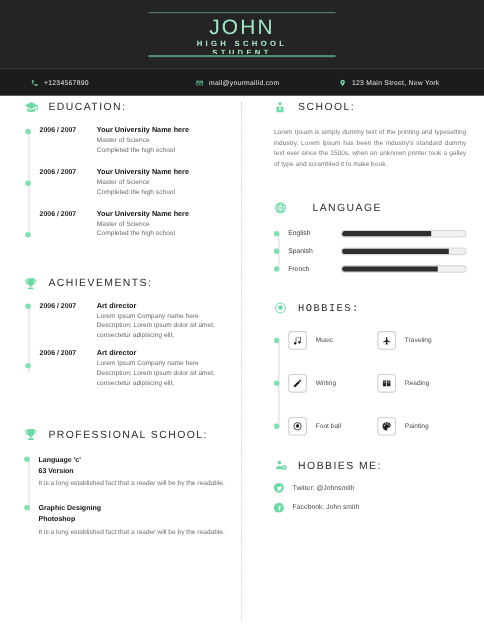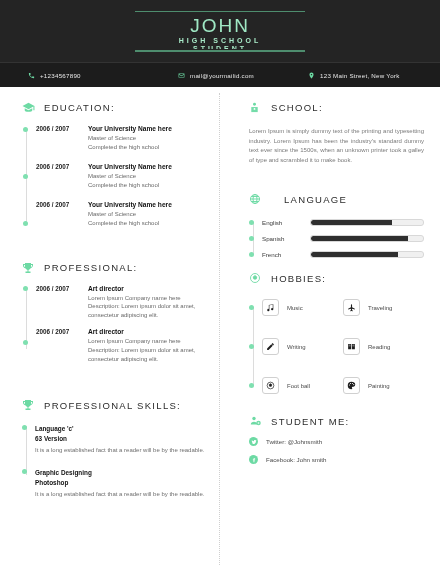--- a/index.html
+++ b/index.html
@@ -43,21 +43,21 @@
     border-top: 1px solid #333;
   }
   .contact { display: flex; align-items: center; gap: 5px; }
   .c1 { margin-left: 28px; width: 150px; }
   .c2 { width: 130px; }
   .c3 { }
   .contact .ico { color: #6ddaa4; display: flex; align-items: center; }
   .contact .txt { color: #e8e8e8; font-size: 6.2px; letter-spacing: .25px; white-space: nowrap; }
 
   
-  .body { position: relative; display: flex; height: 482px; padding-top: 14px; }
+  .body { position: relative; display: flex; height: 482px; padding-top: 4px; }
   .divider {
     position: absolute; left: 219px; top: 6px; bottom: 4px;
     width: 0; border-left: 1px dotted #cfcfcf;
   }
   .col { position: relative; }
   .left { width: 219px; padding-left: 22px; padding-right: 12px; }
   .right { width: 221px; padding-left: 30px; padding-right: 16px; }
 
   
   .sec-head { display: flex; align-items: center; gap: 7px; }
@@ -212,21 +212,21 @@
           </span>
         </div>
       </div>
 
       <div class="sec-head" style="margin-top:34px;">
         <span class="sec-icon">
           <svg width="12" height="12" viewBox="0 0 24 24" fill="currentColor">
               <path d="M18 4V2H6v2H2v3c0 2.8 2 5.1 4.7 5.6A6 6 0 0 0 11 15.9V19H7v3h10v-3h-4v-3.1a6 6 0 0 0 4.3-3.3C20 11.1 22 8.8 22 6V4h-4zM4 7V6h2v4.4A3.6 3.6 0 0 1 4 7zm16 0a3.6 3.6 0 0 1-2 3.4V6h2v1z"></path>
             </svg>
         </span>
-        <span class="sec-title">PROFESSIONAL:</span>
+        <span class="sec-title">ACHIEVEMENTS:</span>
       </div>
 
       <div class="tl" style="margin-top:11px;">
         <div class="tl-line" style="top:2px;bottom:14px;"></div>
 
         <div class="tl-item" style="margin-bottom:9px;">
           <span class="dot" style="top:1px;"></span>
           <span class="date">2006 / 2007</span>
           <span>
             <div class="ent-title">Art director</div>
@@ -247,21 +247,21 @@
           </span>
         </div>
       </div>
 
       <div class="sec-head" style="margin-top:36px;">
         <span class="sec-icon">
           <svg width="12" height="12" viewBox="0 0 24 24" fill="currentColor">
               <path d="M18 4V2H6v2H2v3c0 2.8 2 5.1 4.7 5.6A6 6 0 0 0 11 15.9V19H7v3h10v-3h-4v-3.1a6 6 0 0 0 4.3-3.3C20 11.1 22 8.8 22 6V4h-4zM4 7V6h2v4.4A3.6 3.6 0 0 1 4 7zm16 0a3.6 3.6 0 0 1-2 3.4V6h2v1z"></path>
             </svg>
         </span>
-        <span class="sec-title">PROFESSIONAL SKILLS:</span>
+        <span class="sec-title">PROFESSIONAL SCHOOL:</span>
       </div>
 
       <div class="tl" style="margin-top:13px;padding-left:13px;">
         <div class="tl-line" style="top:2px;bottom:24px;"></div>
 
         <div style="position:relative;margin-bottom:13px;">
           <span class="dot" style="top:1px;"></span>
           <div class="sk-title">Language 'c'</div>
           <div class="sk-sub">63 Version</div>
           <div class="sk-desc">It is a long established fact that a reader will be by the readable.</div>
@@ -322,21 +322,21 @@
 
         <div class="lang-row">
           <span class="dot" style="top:1px;"></span>
           <span class="lang-name">French</span>
           <span class="bar-wrap">
             <span class="bar-fill" style="display:block;width:78%"></span>
           </span>
         </div>
       </div>
 
-      <div class="sec-head" style="margin-top:14px;">
+      <div class="sec-head" style="margin-top:26px;font-family:Liberation Mono, monospace;">
         <span class="sec-icon">
           <svg width="12" height="12" viewBox="0 0 24 24" fill="none" stroke="currentColor" stroke-width="1.8">
               <circle cx="12" cy="12" r="9"></circle>
               <path d="M12 7.2 8.4 9.9l1.4 4.3h4.4l1.4-4.3L12 7.2z" fill="currentColor"></path>
             </svg>
         </span>
         <span class="sec-title">HOBBIES:</span>
       </div>
 
       <div class="tl" style="margin-top:15px;padding-left:13px;">
@@ -407,21 +407,21 @@
 
       <div class="sec-head" style="margin-top:21px;">
         <span class="sec-icon">
           <svg width="13" height="12" viewBox="0 0 24 24" fill="currentColor">
               <circle cx="9" cy="7" r="3.4"></circle>
               <path d="M2.5 19c0-3.6 2.9-5.6 6.5-5.6s6.5 2 6.5 5.6H2.5z"></path>
               <circle cx="18" cy="16" r="4.5"></circle>
               <path d="M18 13.8v4.4M15.8 16h4.4" stroke="#fff" stroke-width="1.1"></path>
             </svg>
         </span>
-        <span class="sec-title">STUDENT ME:</span>
+        <span class="sec-title">HOBBIES ME:</span>
       </div>
 
       <div style="margin-top:10px;">
         <div class="soc-row" style="margin-bottom:9px;">
           <span class="soc-ico">
             <svg width="6" height="6" viewBox="0 0 24 24" fill="#fff">
                 <path d="M22 5.9c-.7.3-1.5.6-2.3.7a4 4 0 0 0 1.8-2.2c-.8.5-1.7.8-2.6 1a4 4 0 0 0-6.9 3.7A11.5 11.5 0 0 1 3.8 4.8a4 4 0 0 0 1.3 5.4c-.7 0-1.3-.2-1.8-.5a4 4 0 0 0 3.2 4 4 4 0 0 1-1.8.1 4 4 0 0 0 3.7 2.8A8.1 8.1 0 0 1 2 18.3a11.5 11.5 0 0 0 6.3 1.8c7.5 0 11.6-6.2 11.6-11.6v-.5c.8-.6 1.5-1.3 2.1-2.1z"></path>
               </svg>
           </span>
           <span class="soc-txt">Twitter: @Johnsmith</span>

